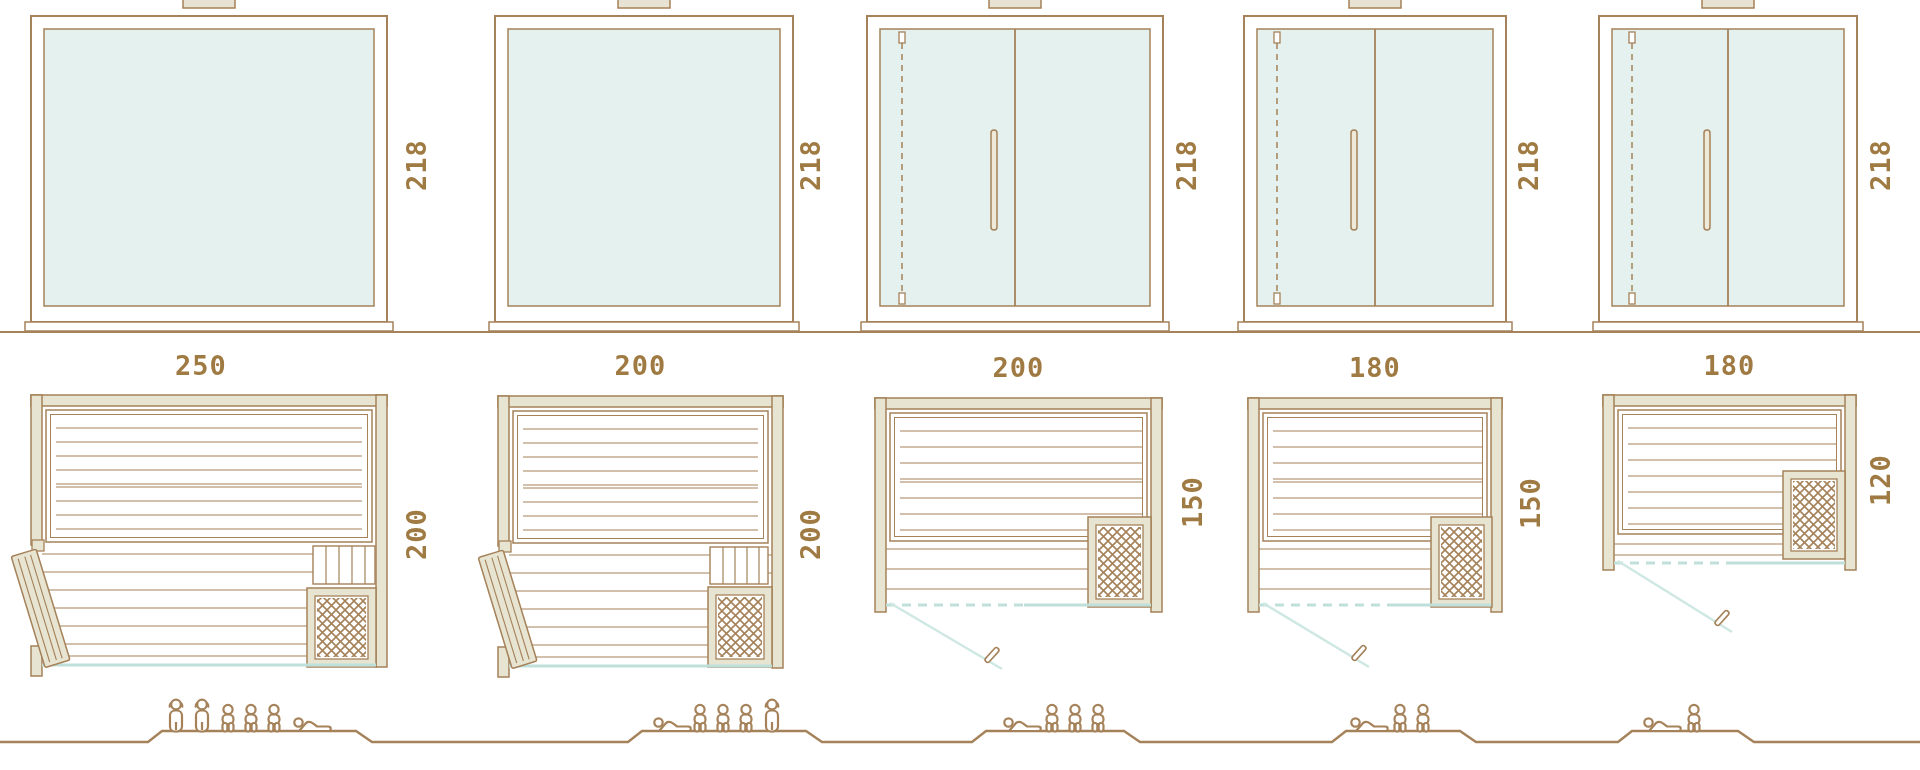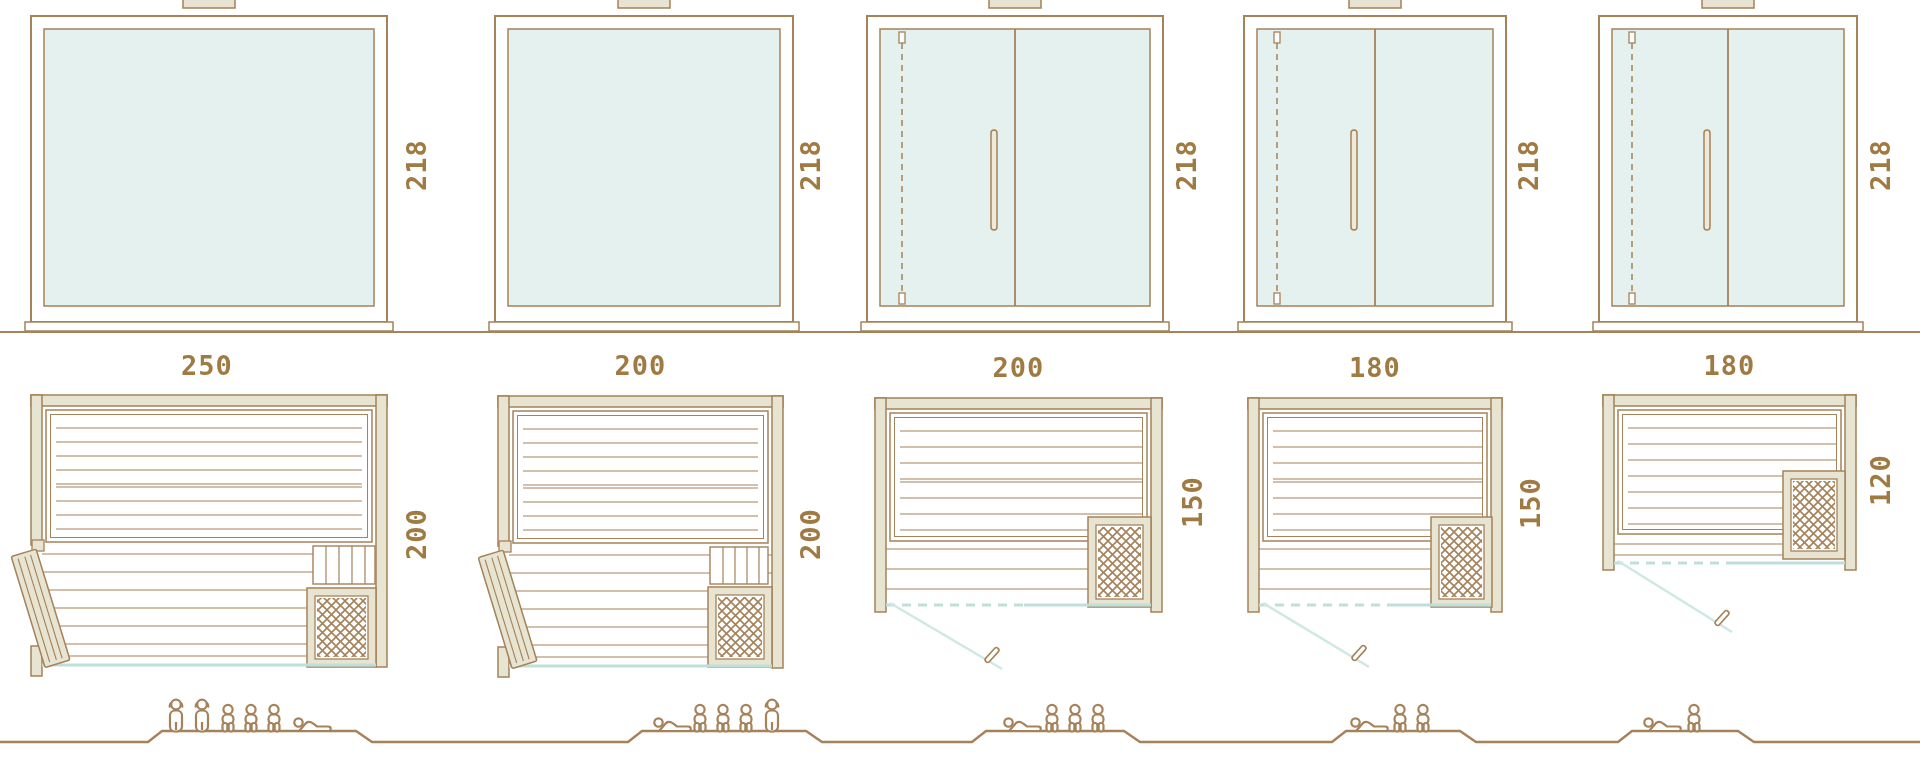--- a/index.html
+++ b/index.html
@@ -223,21 +223,21 @@
       <rect x="117.5" y="215" width="5" height="18" rx="2.5" fill="#ffffff" stroke="#a5825a" stroke-width="1.6"></rect>
     </g>
   </svg>
 
   <div class="dimlabel hlabel" style="left:416px;top:165px;">218</div>
   <div class="dimlabel hlabel" style="left:810px;top:165px;">218</div>
   <div class="dimlabel hlabel" style="left:1186px;top:165px;">218</div>
   <div class="dimlabel hlabel" style="left:1528px;top:165px;">218</div>
   <div class="dimlabel hlabel" style="left:1880px;top:165px;">218</div>
 
-  <div class="dimlabel" style="left:28px;width:358px;top:350px;text-align:center;">250</div>
+  <div class="dimlabel" style="left:22px;width:358px;top:350px;text-align:center;">250</div>
   <div class="dimlabel" style="left:497px;width:287px;top:350px;">200</div>
   <div class="dimlabel" style="left:874px;width:289px;top:352px;">200</div>
   <div class="dimlabel" style="left:1247px;width:256px;top:352px;">180</div>
   <div class="dimlabel" style="left:1602px;width:255px;top:350px;">180</div>
 
   <div class="dimlabel hlabel" style="left:416px;top:534px;">200</div>
   <div class="dimlabel hlabel" style="left:810px;top:534px;">200</div>
   <div class="dimlabel hlabel" style="left:1192px;top:502px;">150</div>
   <div class="dimlabel hlabel" style="left:1530px;top:503px;">150</div>
   <div class="dimlabel hlabel" style="left:1880px;top:480px;">120</div>

